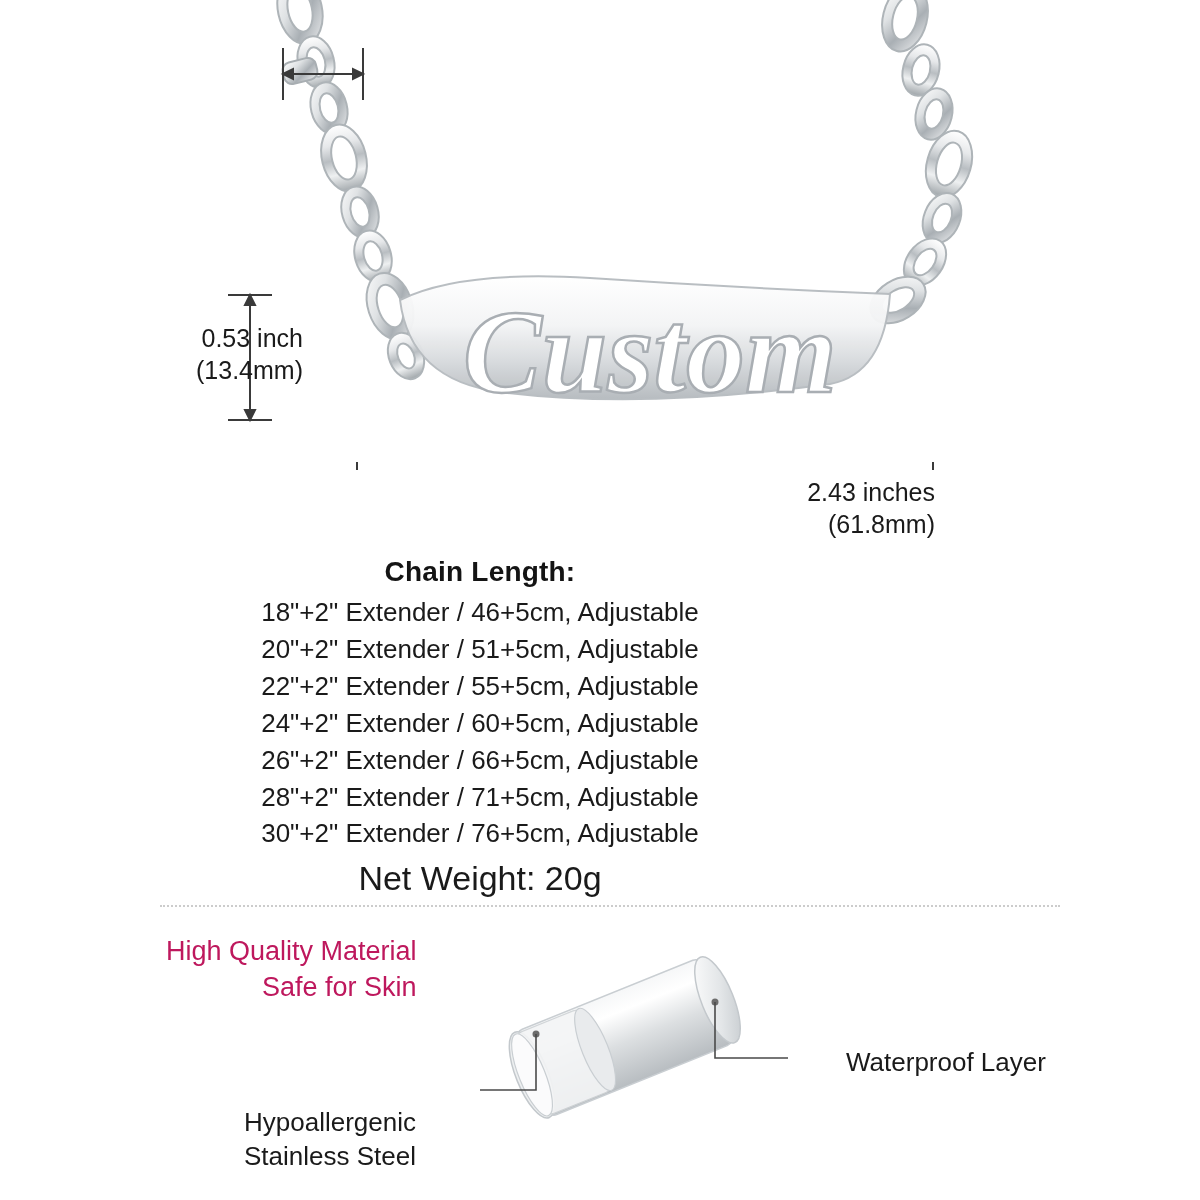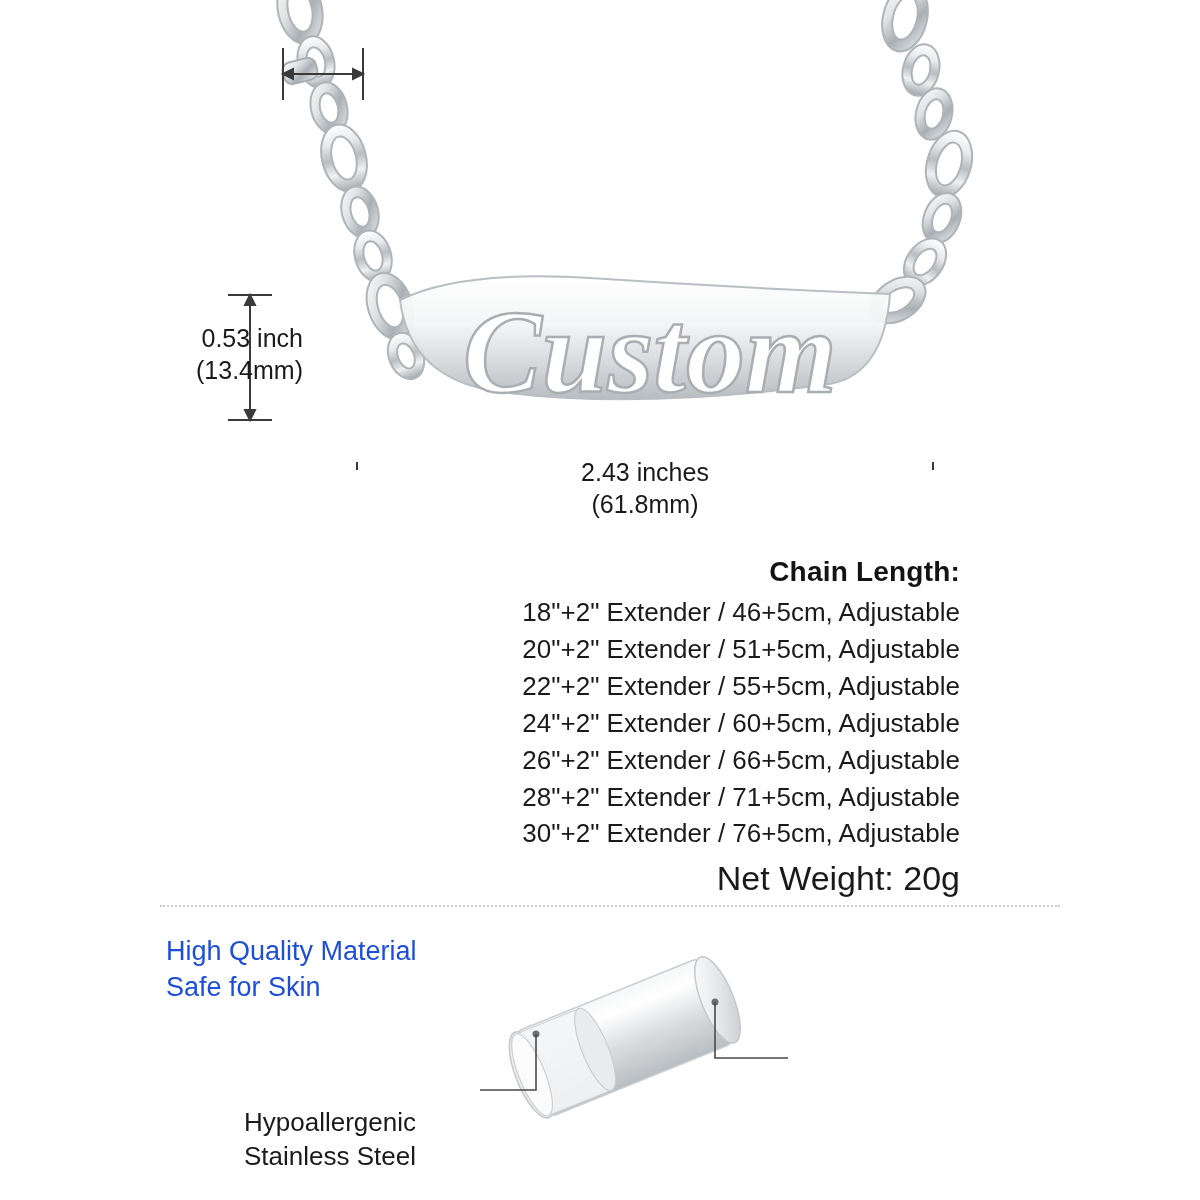--- a/index.html
+++ b/index.html
@@ -41,32 +41,32 @@
     left: 371px;
     top: 55px;
   }
   .dim-height-label {
     left: 196px;
     top: 322px;
     text-align: right;
   }
   .dim-length-label {
     left: 355px;
-    top: 456px;
+    top: 476px;
     width: 580px;
-    text-align: center;
+    text-align: right;
   }
 
   
   .chain-block {
     position: absolute;
     left: 0;
     top: 556px;
     width: 960px;
-    text-align: right;
+    text-align: center;
   }
   .chain-title {
     font-size: 28px;
     font-weight: bold;
     color: #141414;
     margin-bottom: 6px;
     letter-spacing: .2px;
   }
   .chain-line {
     font-size: 26px;
@@ -89,21 +89,22 @@
     border-top: 2px dotted #cccccc;
   }
 
   
   .material-heading {
     position: absolute;
     left: 166px;
     top: 934px;
     font-size: 27px;
     line-height: 1.33;
-    color: #1d4ed8;
+    color: #be185d;
+    text-align: right;
   }
   .callout {
     position: absolute;
     font-size: 26px;
     line-height: 1.3;
     color: #1a1a1a;
   }
   .callout-waterproof {
     left: 846px;
     top: 1046px;
@@ -277,17 +278,18 @@
       <ellipse cx="58" cy="106" rx="13" ry="44" fill="#fbfbfc" stroke="#c9ced2" stroke-width="1.2"></ellipse>
     </g>
 
     <circle cx="66" cy="104" r="3.5" fill="#6d6d6d"></circle>
     <circle cx="245" cy="72" r="3.5" fill="#6d6d6d"></circle>
 
     <path d="M66 104 L66 160 L10 160" stroke="#4a4a4a" stroke-width="1.6" fill="none"></path>
     <path d="M245 72 L245 128 L318 128" stroke="#4a4a4a" stroke-width="1.6" fill="none"></path>
   </svg>
 
+  <div class="callout callout-waterproof" style="white-space: pre;">Waterproof Layer</div>
 
   <div class="callout callout-hypo" style="white-space: pre;">Hypoallergenic
 Stainless Steel</div>
 
 </div>
 
 </body></html>

